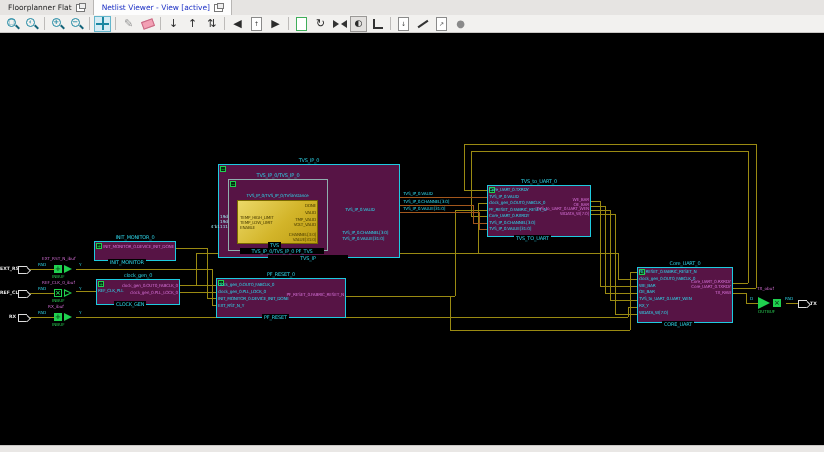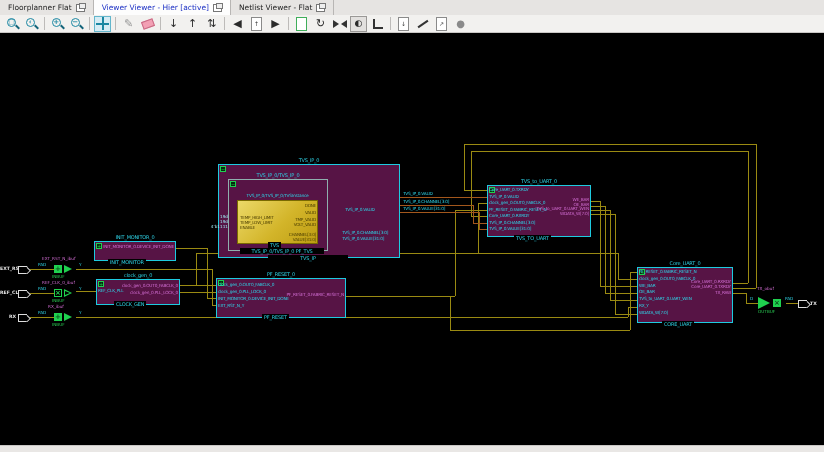--- a/index.html
+++ b/index.html
@@ -84,25 +84,21 @@
 </style>
 </head>
 <body>
 
 <div class="tabbar">
   <div class="tab">
     <span>Floorplanner Flat</span>
     <span class="undock"></span>
   </div>
   <div class="tab active">
-    <span>Viewer Viewer - Hier [active]</span>
-    <span class="undock"></span>
-  </div>
-  <div class="tab">
-    <span>Netlist Viewer - Flat</span>
+    <span>Netlist Viewer - View [active]</span>
     <span class="undock"></span>
   </div>
 </div>
 
 <div class="toolbar">
   <span class="tbtn">
       <span class="mag">
         <i>□</i>
       </span>
     </span>

